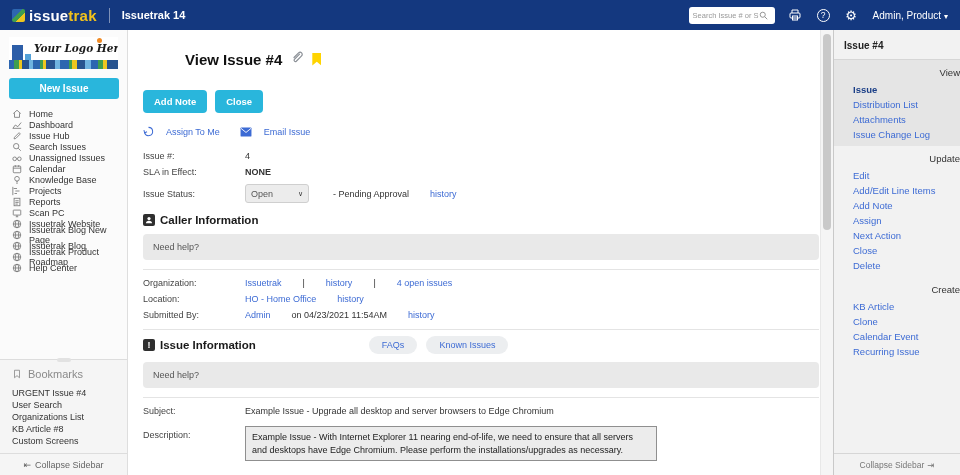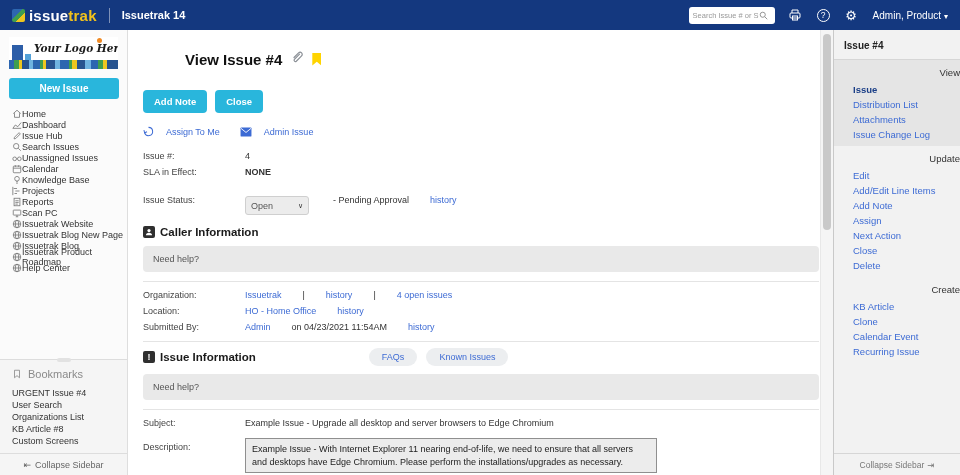--- a/index.html
+++ b/index.html
@@ -32,21 +32,21 @@
   .lsb { width:128px; background:#fbfbfb; border-right:1px solid #dedede; display:flex; flex-direction:column; }
   .logo-art { position:relative; height:32px; margin:7px 9px 0; background:#fff; overflow:hidden; }
   .skyline { position:absolute; bottom:0; left:0; right:0; height:9px;
     background:linear-gradient(90deg,#2d66b0 0 5%,#3f9e4f 5% 9%,#eec61f 9% 12%,#27538f 12% 18%,#6fb3e0 18% 22%,#2d66b0 22% 28%,#3f9e4f 28% 31%,#eec61f 31% 34%,#27538f 34% 42%,#6fb3e0 42% 47%,#2d66b0 47% 55%,#3f9e4f 55% 58%,#eec61f 58% 62%,#27538f 62% 70%,#6fb3e0 70% 75%,#2d66b0 75% 82%,#3f9e4f 82% 86%,#eec61f 86% 90%,#27538f 90% 100%); }
   .building { position:absolute; left:3px; bottom:0; width:11px; height:24px; background:#2d5ea8; }
   .building2 { position:absolute; left:16px; bottom:0; width:6px; height:15px; background:#53a1d8; }
   .sun { position:absolute; left:88px; top:1px; width:5px; height:5px; border-radius:50%; background:#f08a24; }
   .logo-text { position:absolute; left:25px; top:5px; font-family:"DejaVu Serif",serif; font-style:italic; font-weight:bold; font-size:10.5px; color:#1a1a1a; white-space:nowrap; }
   .new-issue-btn { margin:9px 9px 6px; height:21px; background:#29b6dc; color:#fff; font-size:10px; font-weight:bold; border:none; border-radius:3px; display:flex; align-items:center; justify-content:center; width:110px; cursor:pointer; font-family:"Liberation Sans",sans-serif; }
   .nav { padding-top:3px; }
-  .nav-item { display:flex; align-items:center; padding:0 0 0 12px; height:11px; font-size:9px; color:#333; cursor:pointer; }
+  .nav-item { display:flex; align-items:center; gap:7px; padding:0 0 0 12px; height:11px; font-size:9px; color:#333; cursor:pointer; }
   .nico { width:10px; height:10px; display:flex; align-items:center; justify-content:center; flex:none; }
   .nico svg { stroke:#777; fill:none; stroke-width:1; }
   .bookmarks { margin-top:auto; border-top:1px solid #ddd; background:#f5f5f5; padding:8px 0 6px; position:relative;text-align:right; }
   .drag-handle { position:absolute; top:-2px; left:50%; transform:translateX(-50%); width:14px; height:4px; background:#e2e2e2; border-radius:2px; }
   .bm-title { display:flex; align-items:center; gap:6px; padding-left:12px; color:#8a8a8a; font-size:11px; margin-bottom:7px; }
   .bm-item { font-size:9px; color:#333; padding:0 0 0 12px; height:12px; display:flex; align-items:center; cursor:pointer; }
   .lsb-collapse { border-top:1px solid #ddd; background:#f5f5f5; height:22px; display:flex; align-items:center; justify-content:center; gap:4px; font-size:9px; color:#666; cursor:pointer; }
 
   
   .main { flex:1; position:relative; background:#fff; padding-left:15px; overflow:hidden; }
@@ -54,21 +54,21 @@
   .page-title { font-size:15px; font-weight:bold; color:#111; }
   .flag { width:9px; height:13px; background:#ffd400; clip-path:polygon(0 0,100% 0,100% 100%,50% 72%,0 100%); }
   .btn-row { margin-top:22px; display:flex; gap:8px; }
   .cbtn { background:#29b6dc; color:#fff; border:none; border-radius:4px; font-size:9.5px; font-weight:bold; padding:6px 11px; cursor:pointer; font-family:"Liberation Sans",sans-serif; }
   .quick-links { margin-top:13px; display:flex; gap:20px; align-items:center; }
   .qlink { display:flex; align-items:center; gap:12px; font-size:9px; color:#3d6bd4; cursor:pointer; }
   .field-row { display:flex; align-items:center; font-size:9px; color:#333; margin-top:5px; min-height:11px;gap:17px; }
   .field-label { width:85px; flex:none; color:#444; }
   .bold { font-weight:bold; }
   .status-row { margin-top:7px; }
-  .fake-select { width:64px; height:19px; background:#ececec; border:1px solid #cfcfcf; border-radius:3px; font-size:9px; color:#555; display:flex; align-items:center; justify-content:space-between; padding:0 5px; cursor:pointer;margin-top:12px; }
+  .fake-select { width:64px; height:19px; background:#ececec; border:1px solid #cfcfcf; border-radius:3px; font-size:9px; color:#555; display:flex; align-items:center; justify-content:space-between; padding:0 5px; cursor:pointer; }
   .sel-caret { font-size:7px; color:#333; }
   .status-suffix { margin-left:7px; }
   .lnk { color:#3d6bd4; text-decoration:none; cursor:pointer; }
   .section-head { margin-top:11px; display:flex; align-items:center; gap:5px; }
   .section-title { font-size:11.5px; font-weight:bold; color:#1a1a1a; }
   .sec-icon { width:12px; height:12px; background:#2f2f2f; border-radius:2px; color:#fff; display:flex; align-items:center; justify-content:center; flex:none; }
   .sec-icon svg { fill:#fff; }
   .sec-icon .bang { font-size:9px; font-weight:bold; color:#fff; line-height:1; }
   .need-help { margin-top:8px; margin-right:14px; background:#e9e9e9; border-radius:4px; padding:8px 10px; font-size:9px; color:#555; }
   .rule { border:none; border-top:1px solid #e4e4e4; margin:9px 14px 0 0; }
@@ -326,21 +326,21 @@
             <path d="M6 1.5 a4.5 4.5 0 1 1 -4.3 5.8"></path>
             <path d="M1 4.6 L1.8 7.4 L4.4 6.2"></path>
           </svg>
         <span>Assign To Me</span>
       </span>
       <span class="qlink">
         <svg width="12" height="10" viewBox="0 0 13 11">
             <rect x="0.5" y="0.5" width="12" height="10" rx="1" fill="#3d6bd4"></rect>
             <path d="M1 1.5 L6.5 6 L12 1.5" stroke="#fff" fill="none" stroke-width="1"></path>
           </svg>
-        <span>Admin Issue</span>
+        <span>Email Issue</span>
       </span>
     </div>
 
     <div class="field-row" style="margin-top:13px;">
       <span class="field-label">Issue #:</span>
       <span>4</span>
     </div>
     <div class="field-row">
       <span class="field-label">SLA in Effect:</span>
       <span class="bold">NONE</span>

